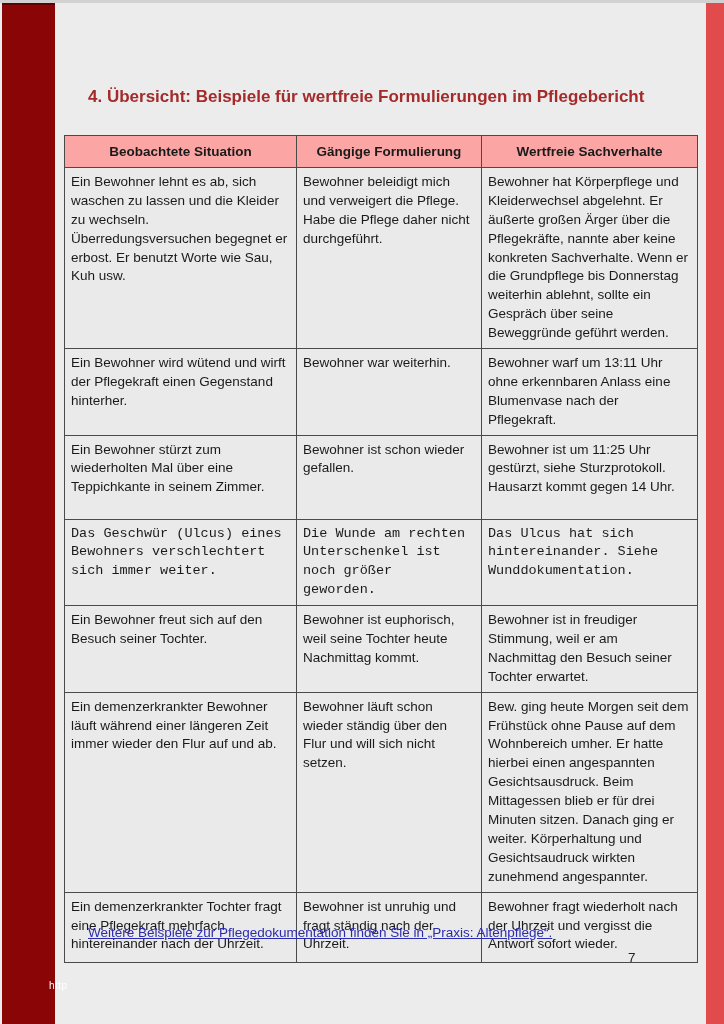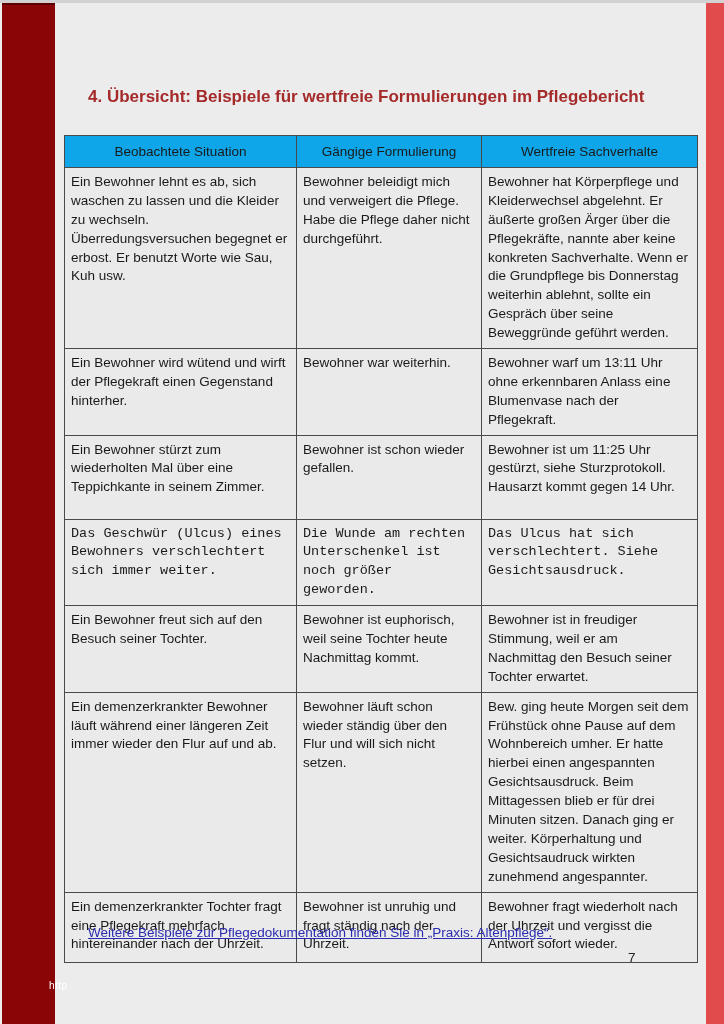--- a/index.html
+++ b/index.html
@@ -41,22 +41,22 @@
     width:633px;
     border-collapse:collapse;
     table-layout:fixed;
   }
   table.main th, table.main td {
     border:1px solid #4a4a4a;
     font-size:13.5px;
     color:#1a1a1a;
   }
   table.main th {
-    background:#0ea5e9;
-    font-weight:normal;
+    background:#fca5a5;
+    font-weight:bold;
     text-align:center;
     padding:8px 16px;
     height:32px;
     box-sizing:border-box;
   }
   table.main td {
     background:#eaeaea;
     vertical-align:top;
     text-align:left;
     padding:5px 8px 5px 6px;
@@ -120,21 +120,21 @@
         <td>Bewohner warf um 13:11 Uhr ohne erkennbaren Anlass eine Blumenvase nach der Pflegekraft.</td>
       </tr>
       <tr class="r3">
         <td>Ein Bewohner stürzt zum wiederholten Mal über eine Teppichkante in seinem Zimmer.</td>
         <td>Bewohner ist schon wieder gefallen.</td>
         <td>Bewohner ist um 11:25 Uhr gestürzt, siehe Sturzprotokoll. Hausarzt kommt gegen 14 Uhr.</td>
       </tr>
       <tr class="r4">
         <td>Das Geschwür (Ulcus) eines Bewohners verschlechtert sich immer weiter.</td>
         <td>Die Wunde am rechten Unterschenkel ist noch größer geworden.</td>
-        <td>Das Ulcus hat sich verschlechtert. Siehe Gesichtsausdruck.</td>
+        <td>Das Ulcus hat sich hintereinander. Siehe Wunddokumentation.</td>
       </tr>
       <tr class="r5">
         <td>Ein Bewohner freut sich auf den Besuch seiner Tochter.</td>
         <td>Bewohner ist euphorisch, weil seine Tochter heute Nachmittag kommt.</td>
         <td>Bewohner ist in freudiger Stimmung, weil er am Nachmittag den Besuch seiner Tochter erwartet.</td>
       </tr>
       <tr class="r6">
         <td>Ein demenzerkrankter Bewohner läuft während einer längeren Zeit immer wieder den Flur auf und ab.</td>
         <td>Bewohner läuft schon wieder ständig über den Flur und will sich nicht setzen.</td>
         <td>Bew. ging heute Morgen seit dem Frühstück ohne Pause auf dem Wohnbereich umher. Er hatte hierbei einen angespannten Gesichtsausdruck. Beim Mittagessen blieb er für drei Minuten sitzen. Danach ging er weiter. Körperhaltung und Gesichtsaudruck wirkten zunehmend angespannter.</td>

